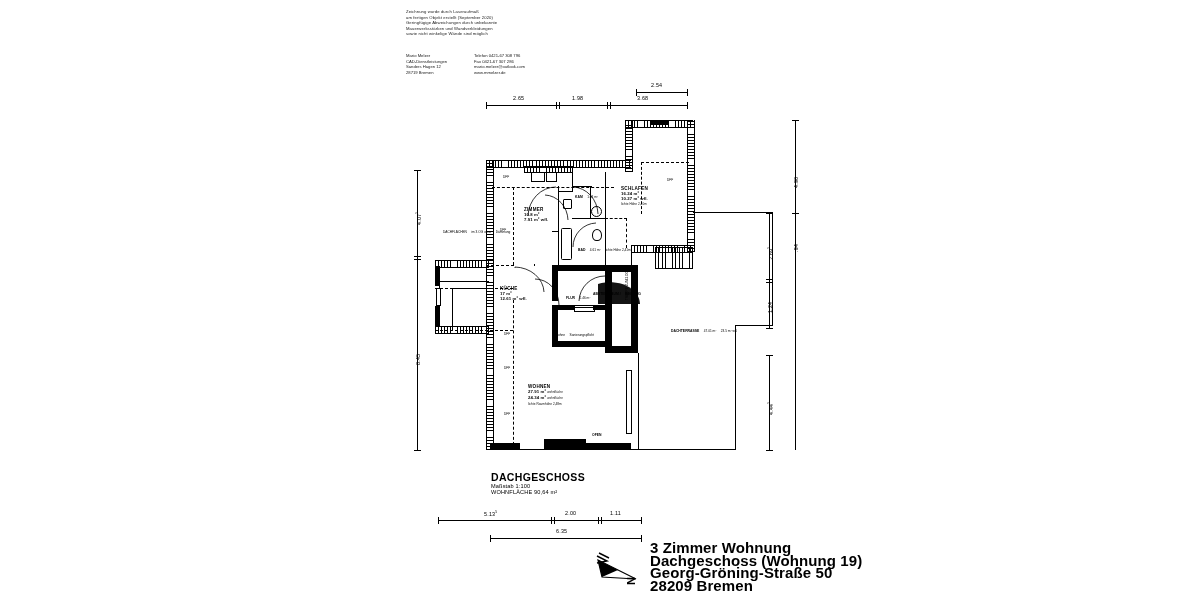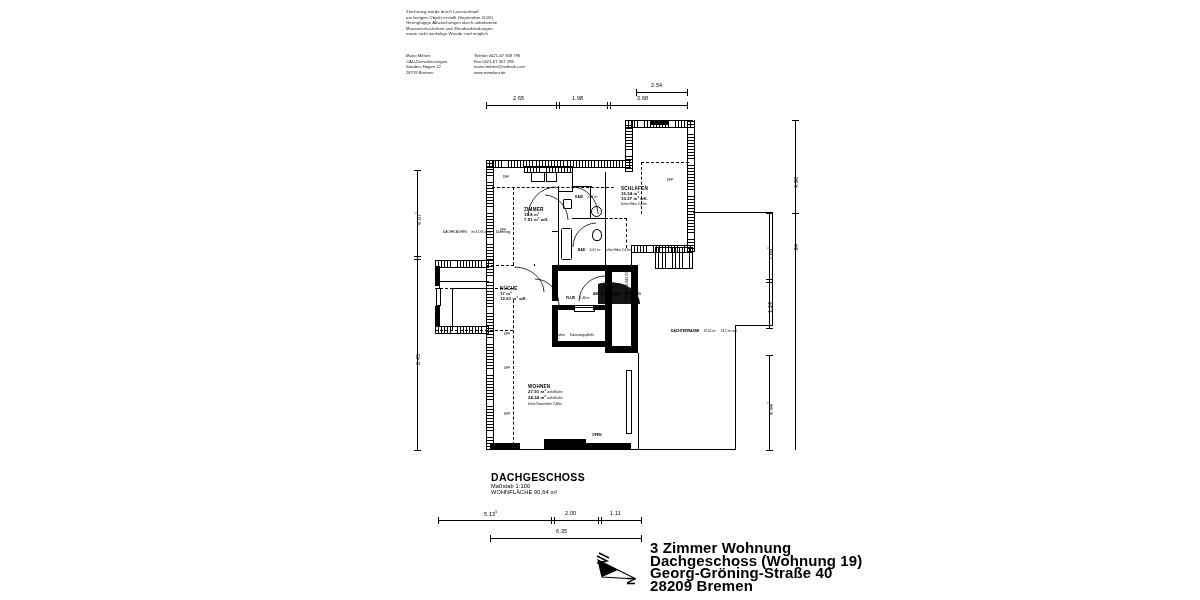--- a/index.html
+++ b/index.html
@@ -371,17 +371,17 @@
       <path d="M2 8 L22 18 L6 25 Z" fill="#000"></path>
       <path d="M1 4 L11 9 L1 11" fill="none" stroke="#000" stroke-width="1.4"></path>
       <path d="M3 1 L13 6" stroke="#000" stroke-width="1.4" fill="none"></path>
       <text x="33" y="33" font-family="Liberation Sans, sans-serif" font-size="11" font-weight="bold" transform="rotate(90 36 28)">N</text>
     </svg>
   </div>
 
   <div class="abs" style="left:650px;top:542px;">
     <div class="addr">3 Zimmer Wohnung</div>
     <div class="addr">Dachgeschoss (Wohnung 19)</div>
-    <div class="addr">Georg-Gröning-Straße 40</div>
+    <div class="addr">Georg-Gröning-Straße 50</div>
     <div class="addr">28209 Bremen</div>
   </div>
 
 </div>
 
 </body></html>

